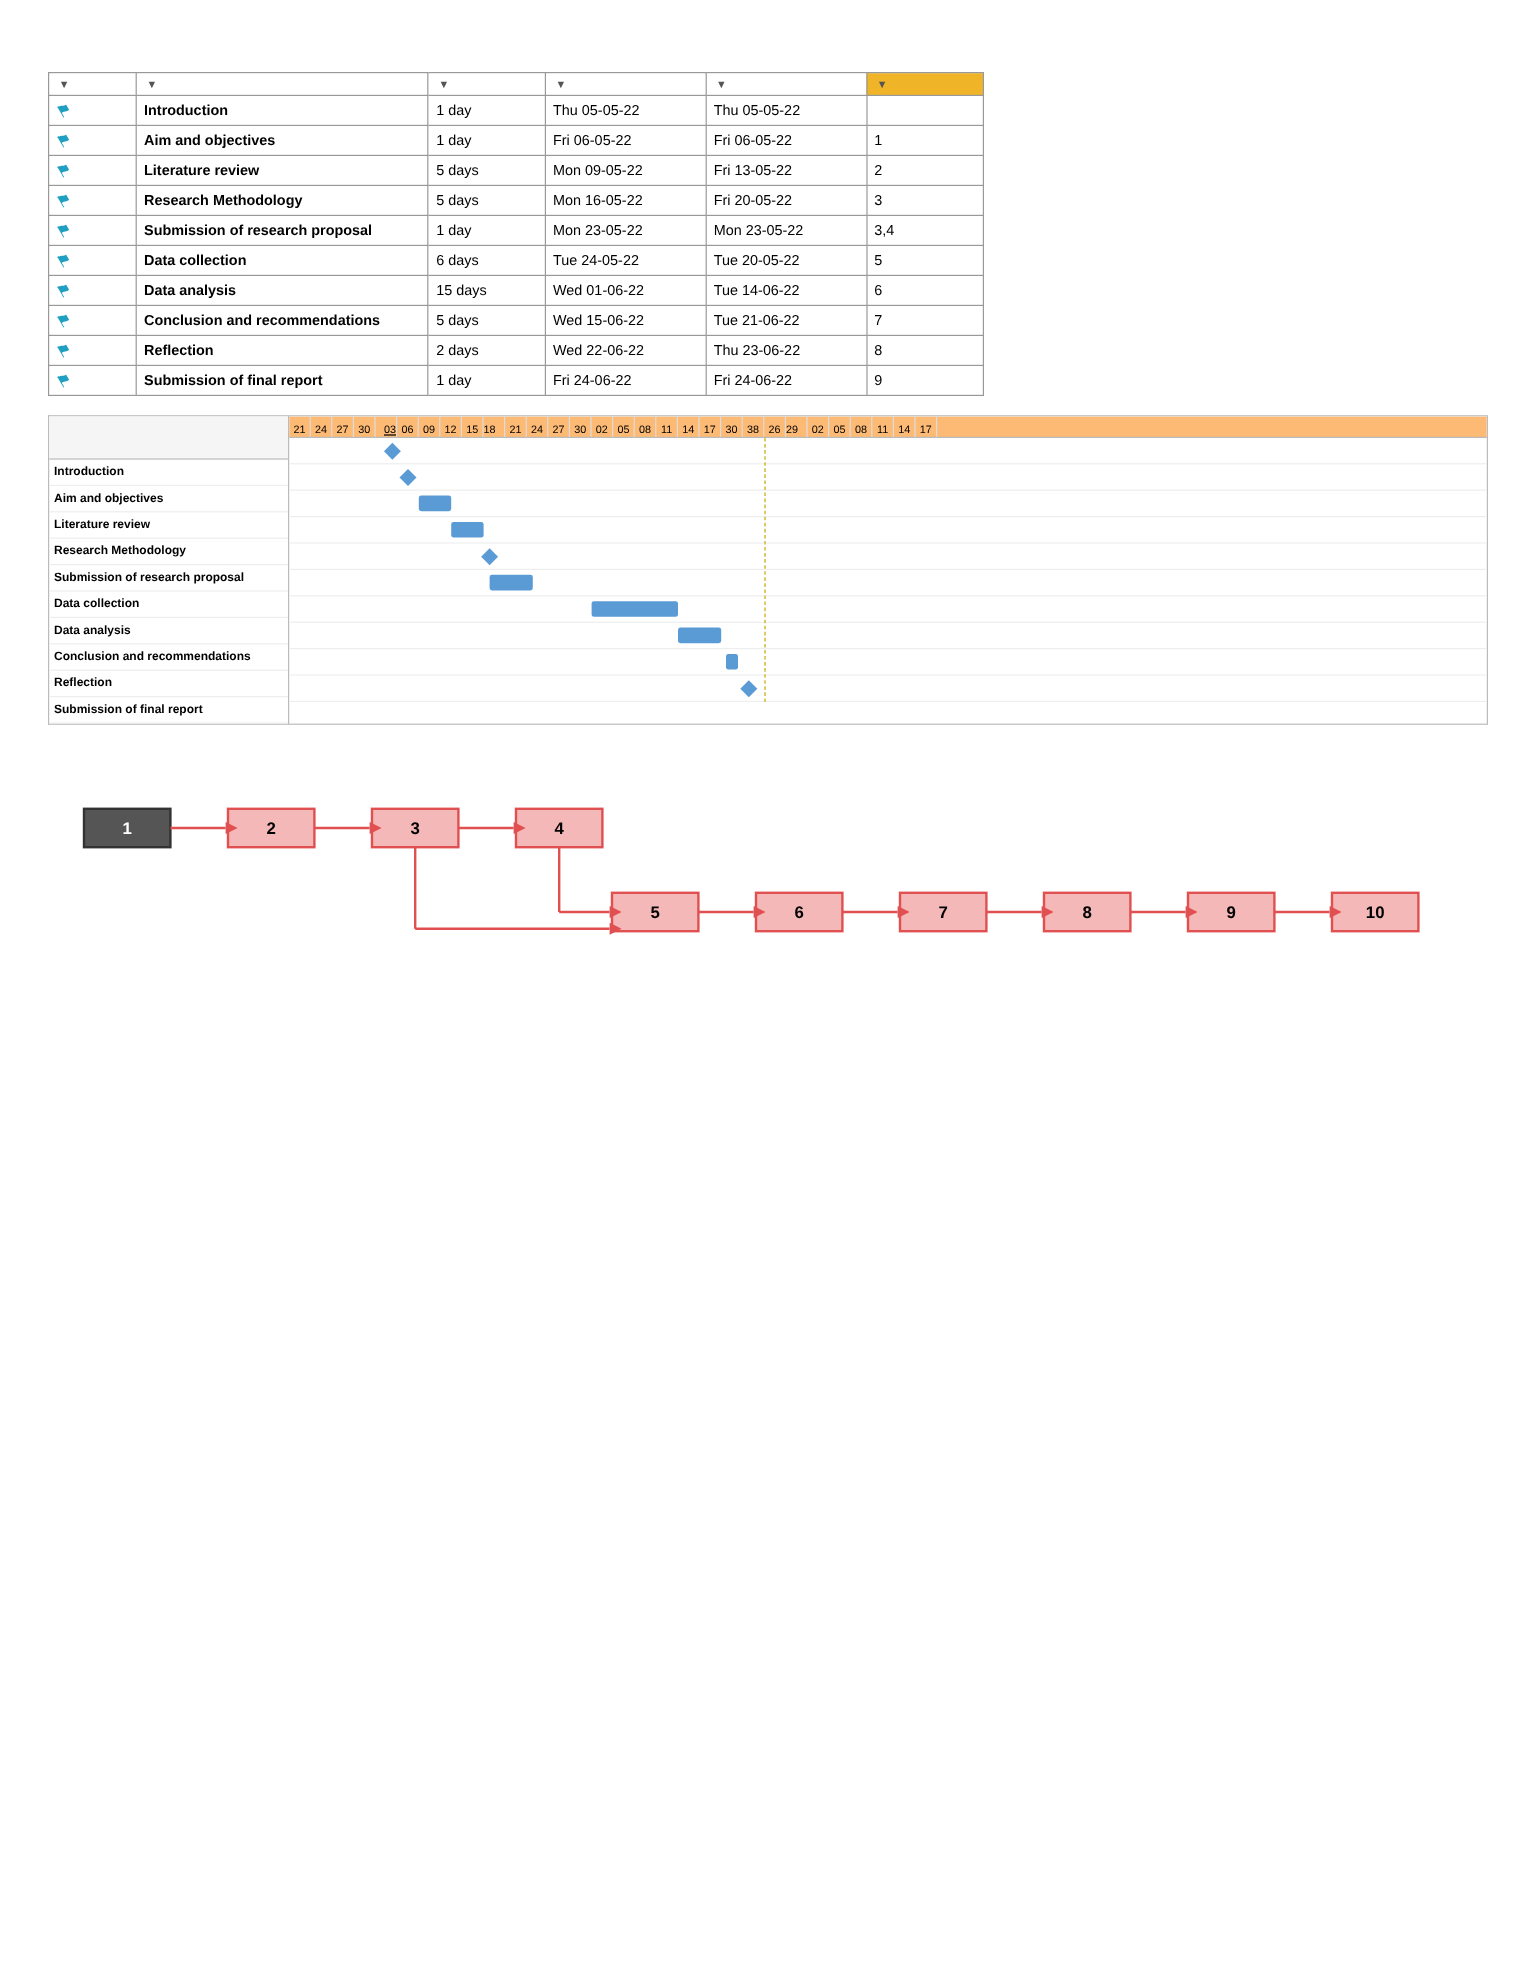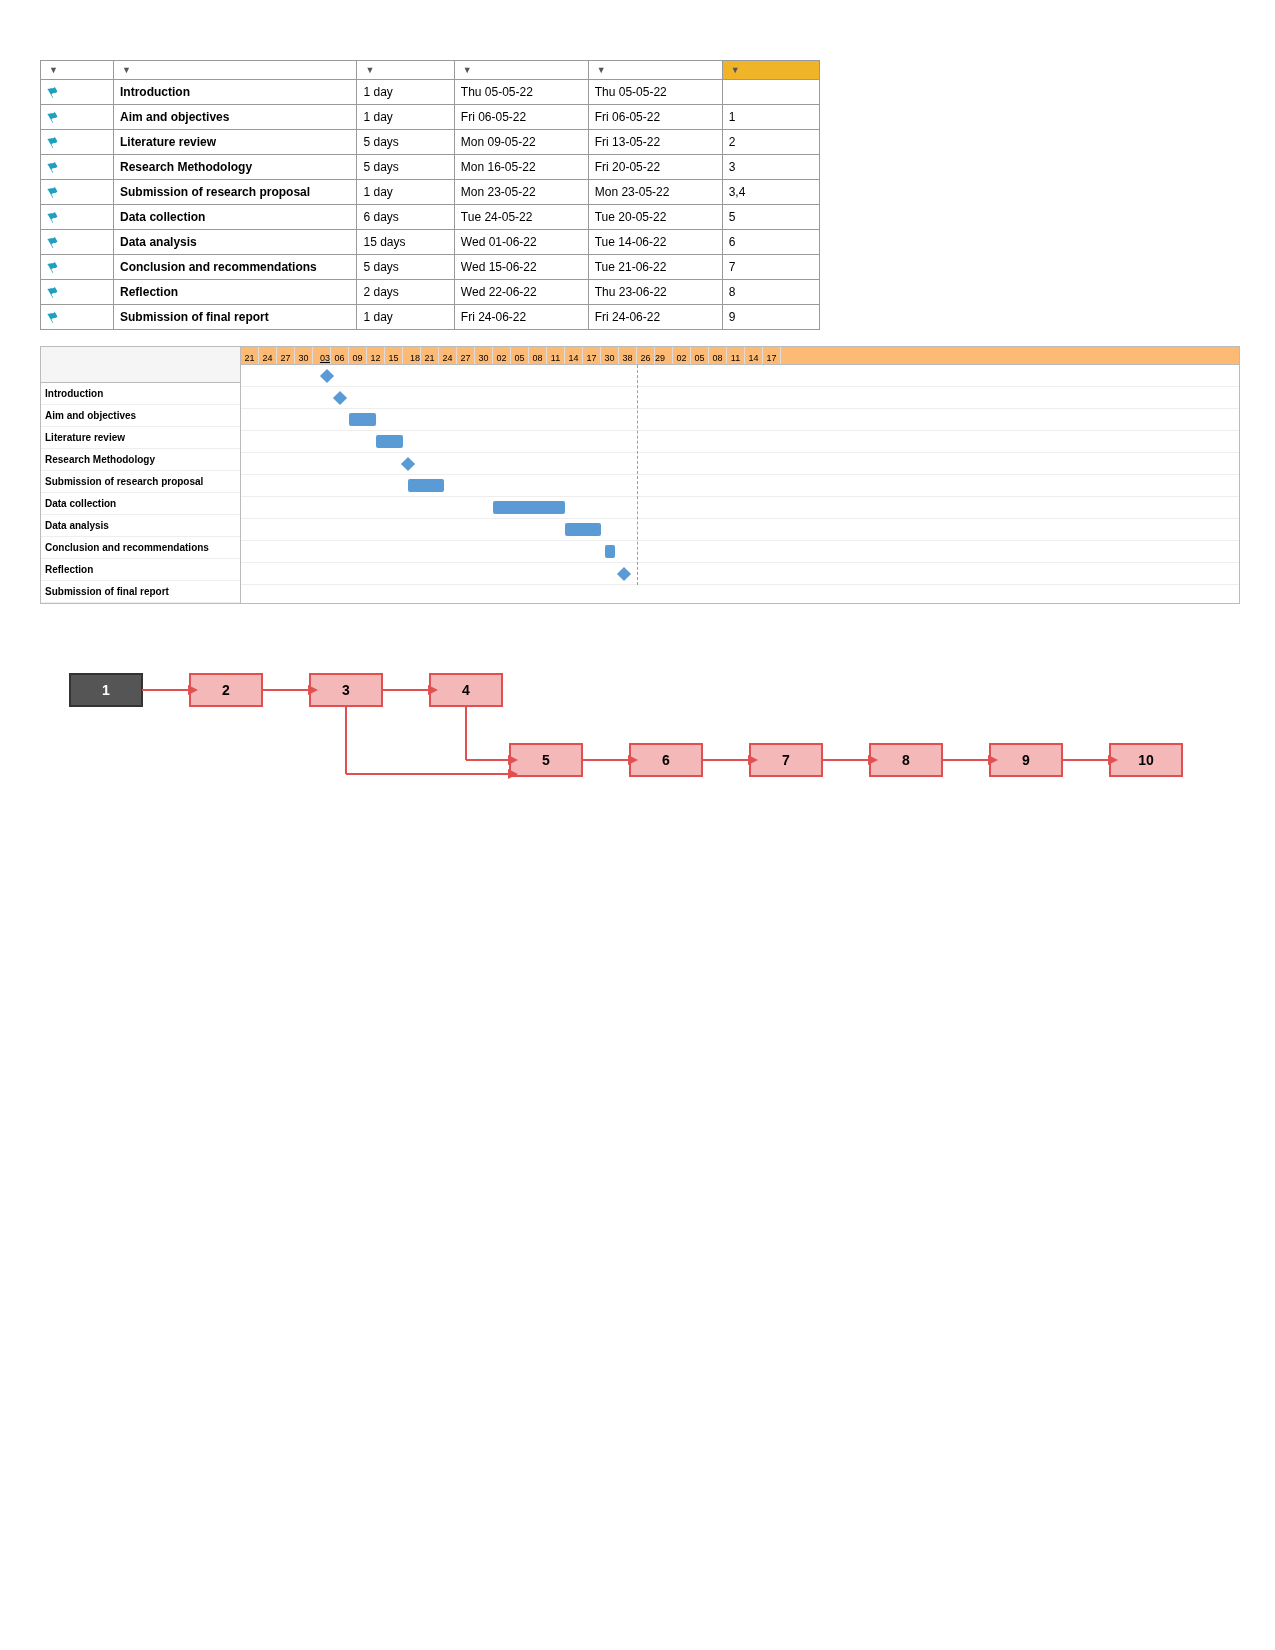--- a/index.html
+++ b/index.html
@@ -206,21 +206,21 @@
     <div style="display:flex; border-bottom:1px solid #bbb; background:#fdba74; height:18px;" id="gantt-days-row">
         <div style="width: 18px; min-width: 18px; text-align: center; font-size: 9px; border-right: 1px solid rgb(221, 221, 221); padding: 2px 0px; line-height: 18px;">21</div>
         <div style="width: 18px; min-width: 18px; text-align: center; font-size: 9px; border-right: 1px solid rgb(221, 221, 221); padding: 2px 0px; line-height: 18px;">24</div>
         <div style="width: 18px; min-width: 18px; text-align: center; font-size: 9px; border-right: 1px solid rgb(221, 221, 221); padding: 2px 0px; line-height: 18px;">27</div>
         <div style="width: 18px; min-width: 18px; text-align: center; font-size: 9px; border-right: 1px solid rgb(221, 221, 221); padding: 2px 0px; line-height: 18px;">30</div>
         <div style="width: 18px; min-width: 18px; text-align: right; font-size: 9px; border-right: 1px solid rgb(221, 221, 221); padding: 2px 0px; line-height: 18px; text-decoration: underline;">03</div>
         <div style="width: 18px; min-width: 18px; text-align: center; font-size: 9px; border-right: 1px solid rgb(221, 221, 221); padding: 2px 0px; line-height: 18px;">06</div>
         <div style="width: 18px; min-width: 18px; text-align: center; font-size: 9px; border-right: 1px solid rgb(221, 221, 221); padding: 2px 0px; line-height: 18px;">09</div>
         <div style="width: 18px; min-width: 18px; text-align: center; font-size: 9px; border-right: 1px solid rgb(221, 221, 221); padding: 2px 0px; line-height: 18px;">12</div>
         <div style="width: 18px; min-width: 18px; text-align: center; font-size: 9px; border-right: 1px solid rgb(221, 221, 221); padding: 2px 0px; line-height: 18px;">15</div>
-        <div style="width: 18px; min-width: 18px; text-align: right; font-size: 9px; border-right: 1px solid rgb(221, 221, 221); padding: 2px 0px; line-height: 18px;">18</div>
+        <div style="width: 18px; min-width: 18px; text-align: left; font-size: 9px; border-right: 1px solid rgb(221, 221, 221); padding: 2px 0px; line-height: 18px;">18</div>
         <div style="width: 18px; min-width: 18px; text-align: center; font-size: 9px; border-right: 1px solid rgb(221, 221, 221); padding: 2px 0px; line-height: 18px;">21</div>
         <div style="width: 18px; min-width: 18px; text-align: center; font-size: 9px; border-right: 1px solid rgb(221, 221, 221); padding: 2px 0px; line-height: 18px;">24</div>
         <div style="width: 18px; min-width: 18px; text-align: center; font-size: 9px; border-right: 1px solid rgb(221, 221, 221); padding: 2px 0px; line-height: 18px;">27</div>
         <div style="width: 18px; min-width: 18px; text-align: center; font-size: 9px; border-right: 1px solid rgb(221, 221, 221); padding: 2px 0px; line-height: 18px;">30</div>
         <div style="width: 18px; min-width: 18px; text-align: center; font-size: 9px; border-right: 1px solid rgb(221, 221, 221); padding: 2px 0px; line-height: 18px;">02</div>
         <div style="width: 18px; min-width: 18px; text-align: center; font-size: 9px; border-right: 1px solid rgb(221, 221, 221); padding: 2px 0px; line-height: 18px;">05</div>
         <div style="width: 18px; min-width: 18px; text-align: center; font-size: 9px; border-right: 1px solid rgb(221, 221, 221); padding: 2px 0px; line-height: 18px;">08</div>
         <div style="width: 18px; min-width: 18px; text-align: center; font-size: 9px; border-right: 1px solid rgb(221, 221, 221); padding: 2px 0px; line-height: 18px;">11</div>
         <div style="width: 18px; min-width: 18px; text-align: center; font-size: 9px; border-right: 1px solid rgb(221, 221, 221); padding: 2px 0px; line-height: 18px;">14</div>
         <div style="width: 18px; min-width: 18px; text-align: center; font-size: 9px; border-right: 1px solid rgb(221, 221, 221); padding: 2px 0px; line-height: 18px;">17</div>

